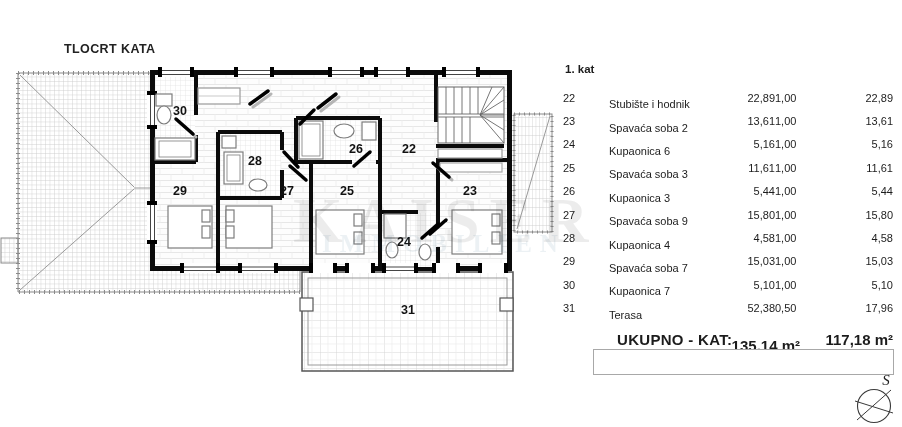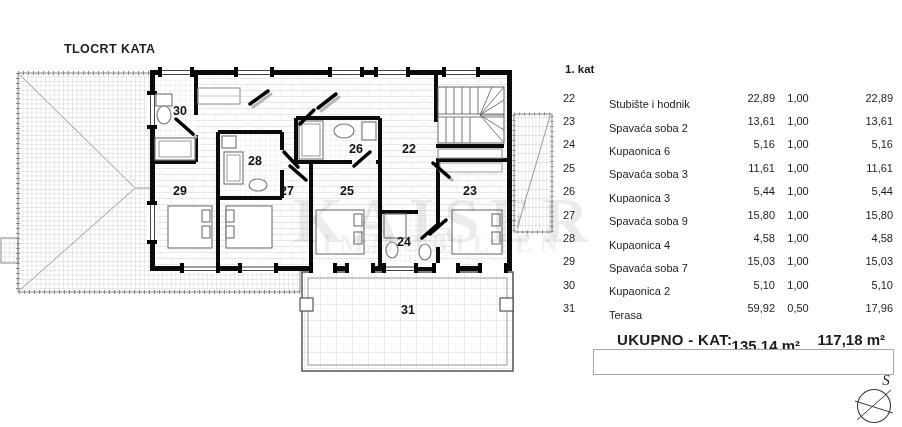--- a/index.html
+++ b/index.html
@@ -10,26 +10,26 @@
   .wm1{left:293px;top:184px;font-family:"Liberation Serif",serif;font-weight:bold;font-size:64px;
        letter-spacing:10px;color:#000;opacity:.07;white-space:nowrap;}
   .wm2{left:322px;top:230px;font-family:"Liberation Serif",serif;font-weight:bold;font-size:25px;
        letter-spacing:8px;color:#0c4a6e;opacity:.07;white-space:nowrap;}
   .legend-title{left:565px;top:63px;font-size:11.5px;font-weight:bold;}
   .legend-rows{left:563px;top:86px;width:330px;}
   .lrow{height:23.4px;display:flex;align-items:center;font-size:11px;}
   .c-no{width:46px;}
   .c-name{flex:1;margin-top:13px;}
   .c-a{width:60px;text-align:right;}
-  .c-k{width:46px;text-align:center;}
+  .c-k{width:46px;text-align:left;}
   .c-r{width:72px;text-align:right;}
   .total-row{left:563px;width:330px;height:18px;font-size:15px;font-weight:bold;}
   .total-row .t-label{position:absolute;left:54px;top:2px;letter-spacing:.3px;}
   .total-row .t-area{position:absolute;right:93px;top:8px;}
-  .total-row .t-result{position:absolute;right:8px;top:2px;}
+  .total-row .t-result{position:absolute;right:0;top:2px;}
   .grand-box{left:593px;top:349px;width:299px;height:24px;border:1px solid #a8a8a8;background:#fff;}
   .scale{left:683px;top:399px;width:120px;text-align:center;font-size:13.5px;color:#111;}
 </style>
 </head>
 <body>
 
 <div class="stage">
 
   <svg class="abs" style="left:0;top:0" width="556" height="427" viewBox="0 0 556 427">
     <defs>
@@ -343,30 +343,30 @@
       <div class="lrow">
         <span class="c-no">29</span>
         <span class="c-name">Spavaća soba 7</span>
         <span class="c-a">15,03</span>
         <span class="c-k">1,00</span>
         <span class="c-r">15,03</span>
       </div>
 
       <div class="lrow">
         <span class="c-no">30</span>
-        <span class="c-name">Kupaonica 2</span>
+        <span class="c-name">Kupaonica 7</span>
         <span class="c-a">5,10</span>
         <span class="c-k">1,00</span>
         <span class="c-r">5,10</span>
       </div>
 
       <div class="lrow">
         <span class="c-no">31</span>
         <span class="c-name">Terasa</span>
-        <span class="c-a">59,92</span>
+        <span class="c-a">52,38</span>
         <span class="c-k">0,50</span>
         <span class="c-r">17,96</span>
       </div>
     </div>
 
   <div class="abs total-row" style="top:329px">
     <span class="t-label">UKUPNO - KAT:</span>
     <span class="t-area">135,14 m²</span>
     <span class="t-result">117,18 m²</span>
   </div>

